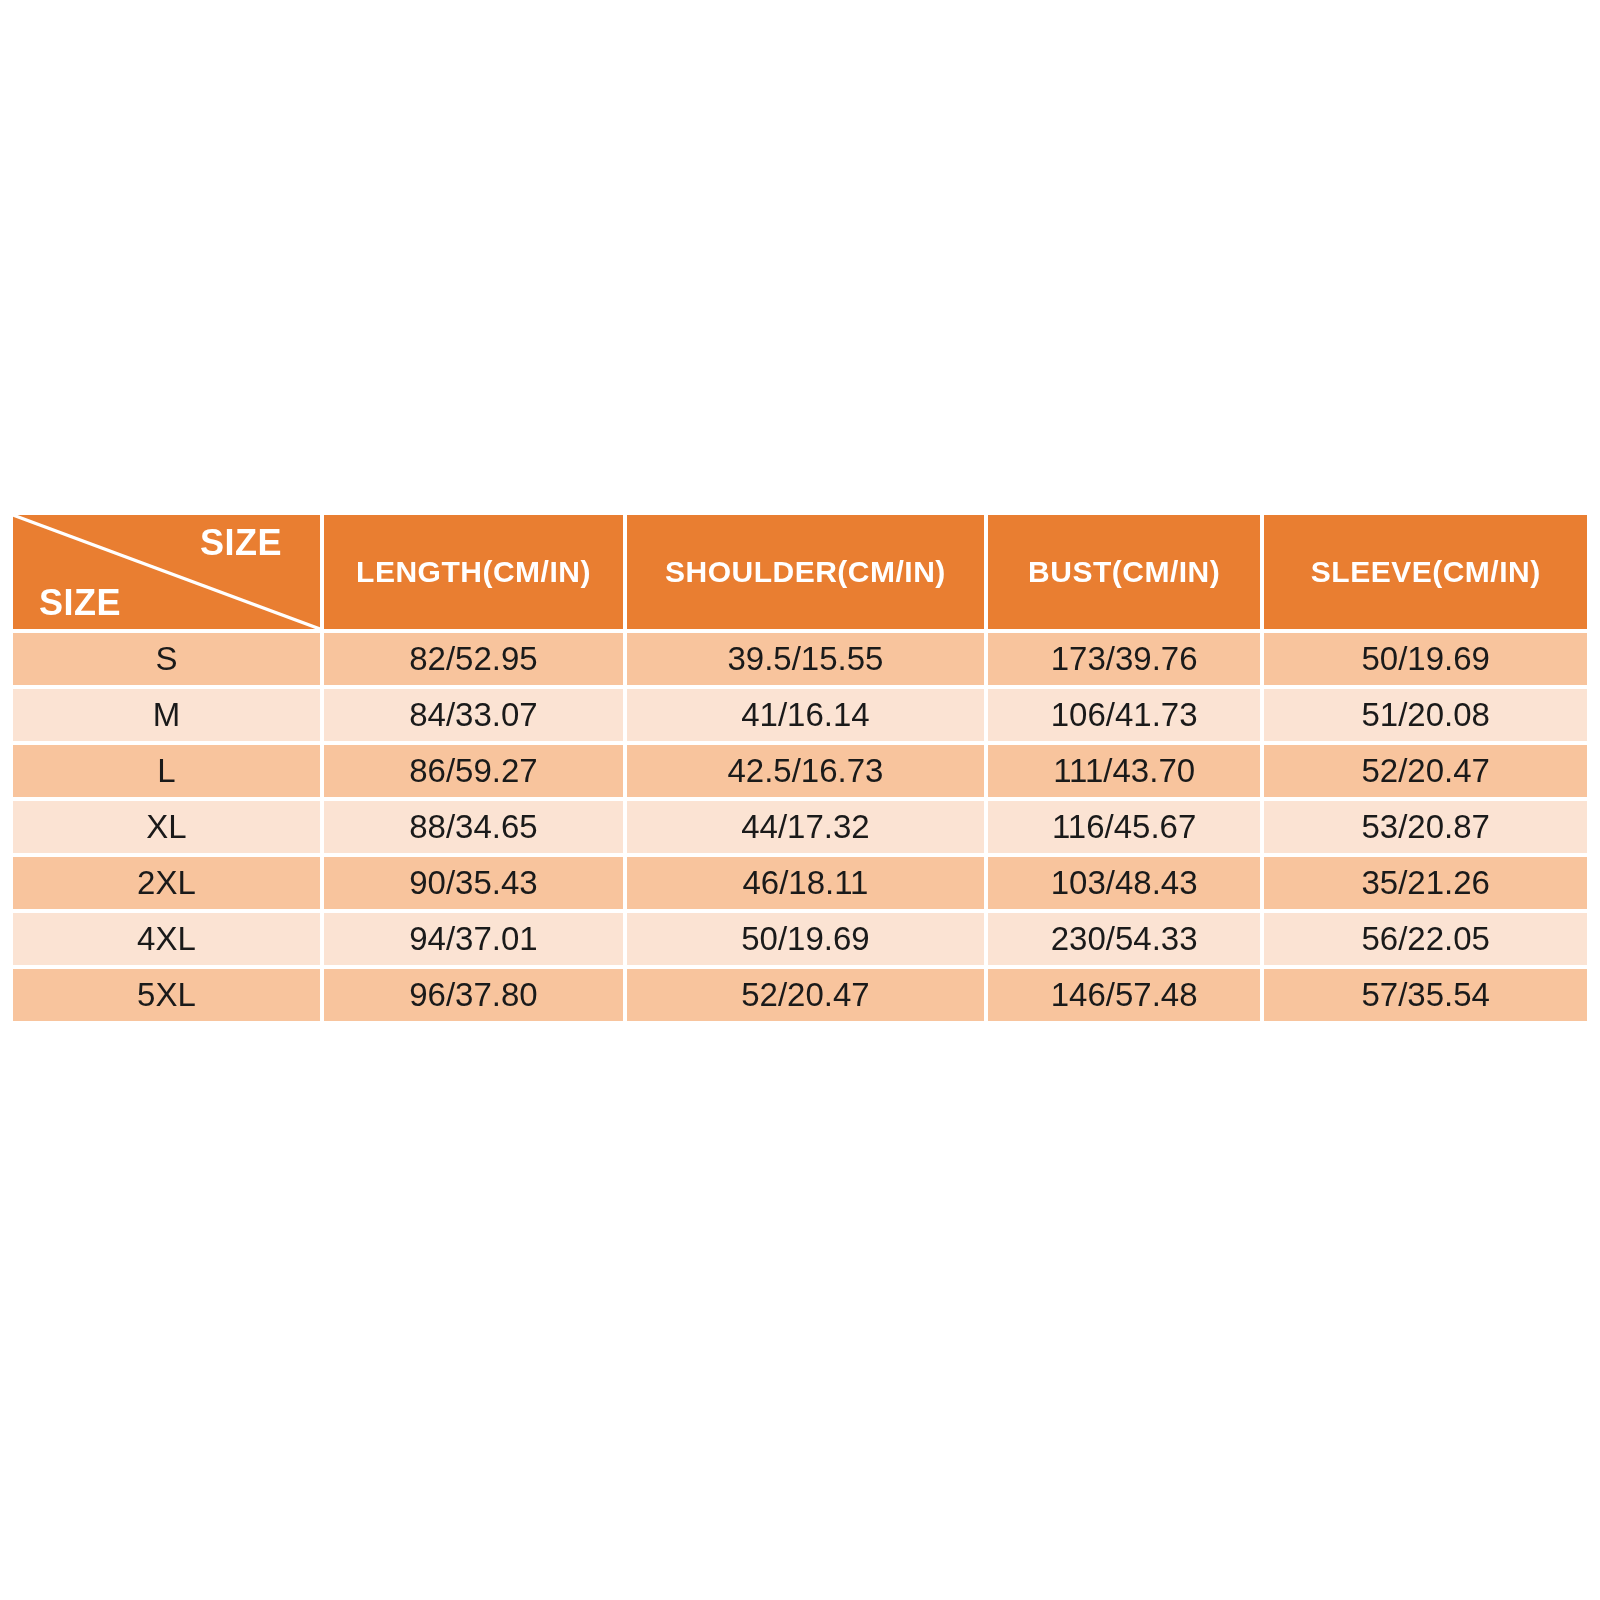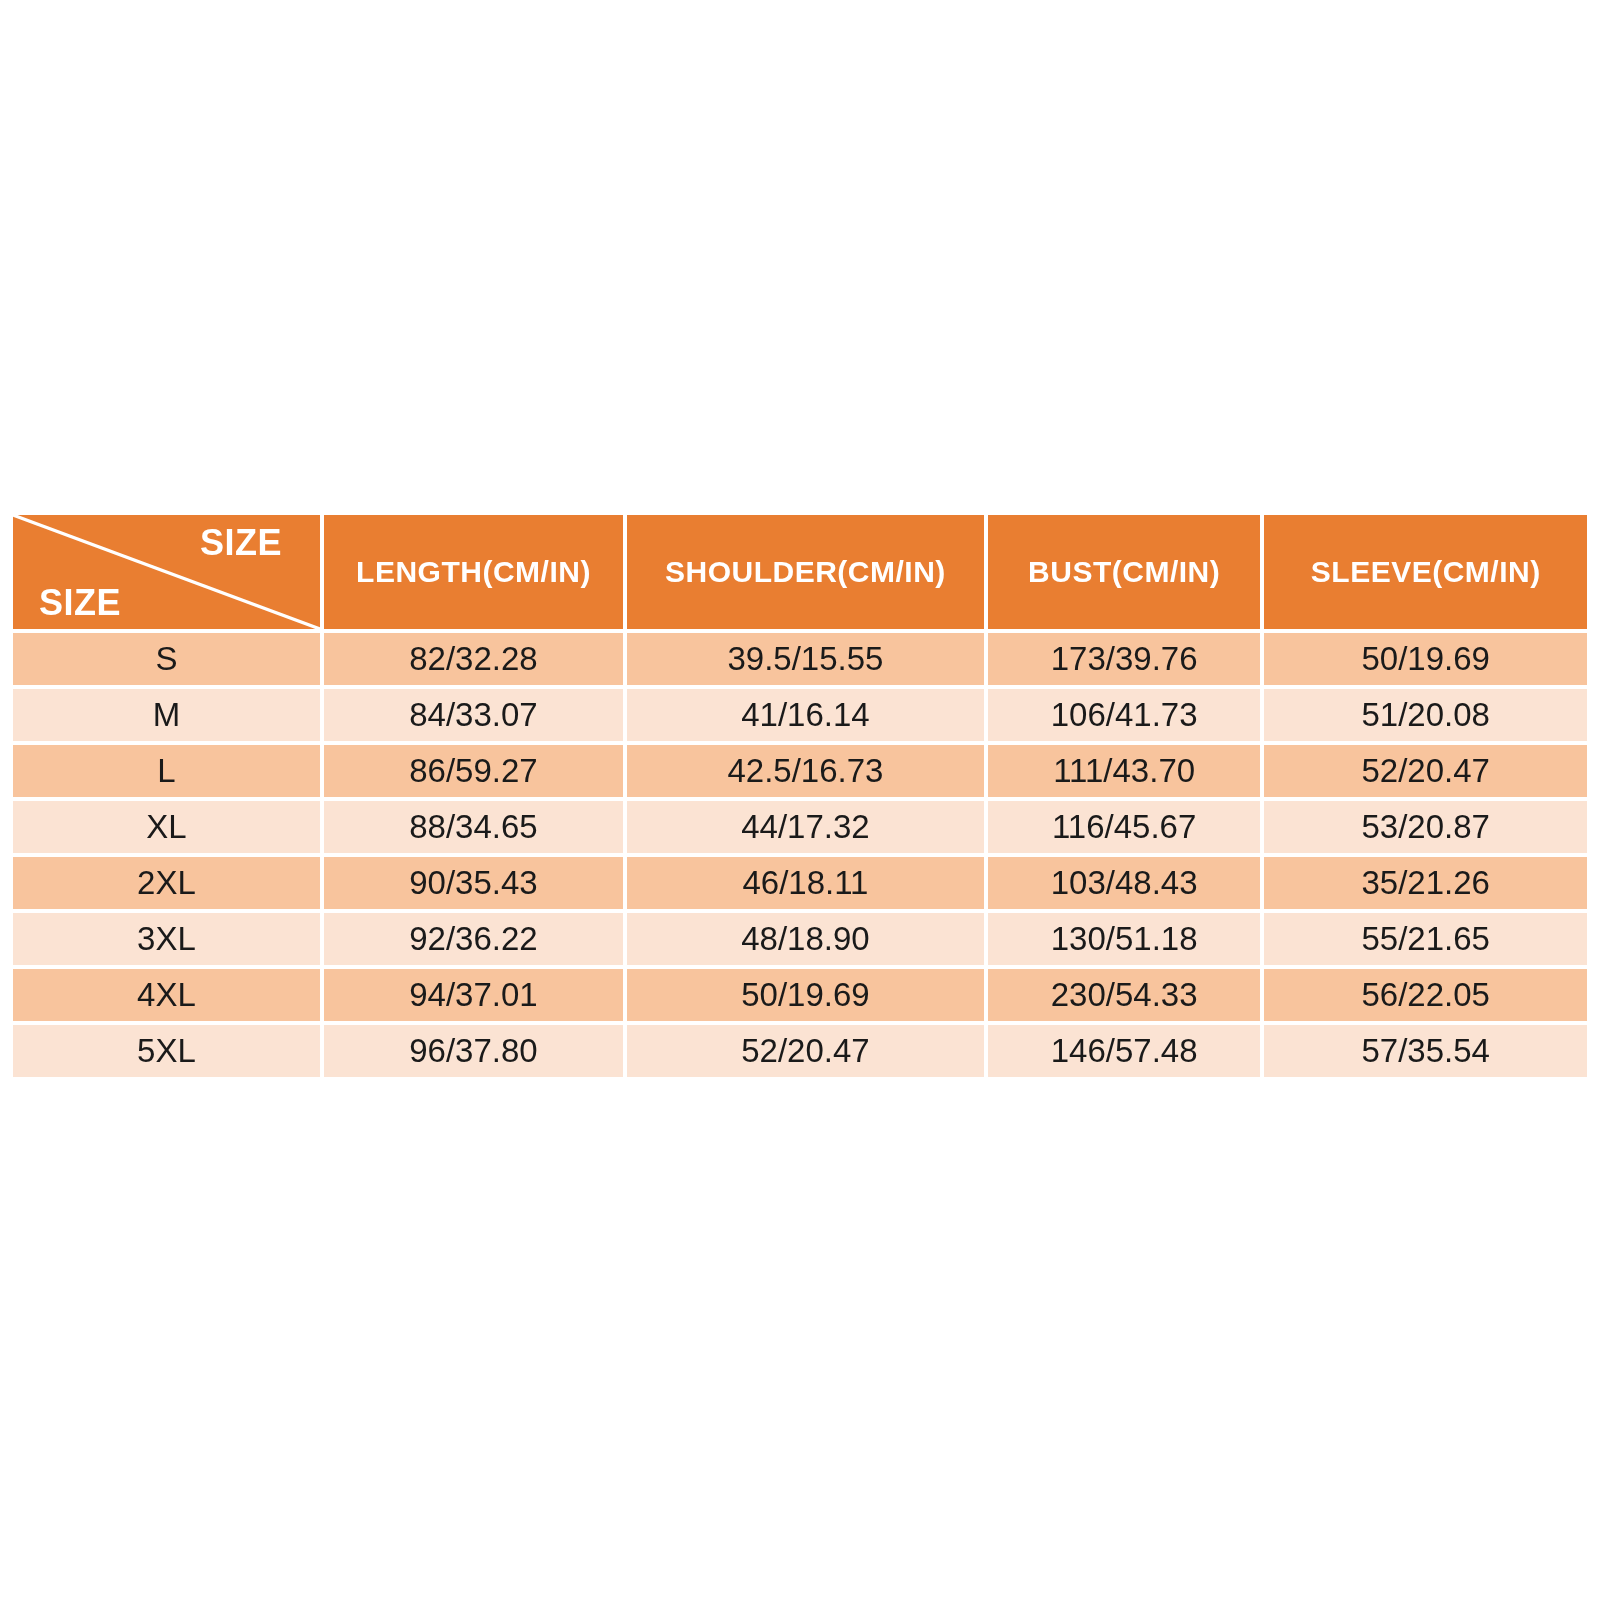--- a/index.html
+++ b/index.html
@@ -99,21 +99,21 @@
         </th>
         <th>LENGTH(CM/IN)</th>
         <th>SHOULDER(CM/IN)</th>
         <th>BUST(CM/IN)</th>
         <th>SLEEVE(CM/IN)</th>
       </tr>
     </thead>
     <tbody>
       <tr>
         <td>S</td>
-        <td>82/32.28</td>
+        <td>82/52.95</td>
         <td>39.5/15.55</td>
         <td>173/39.76</td>
         <td>50/19.69</td>
       </tr>
       <tr>
         <td>M</td>
         <td>84/33.07</td>
         <td>41/16.14</td>
         <td>106/41.73</td>
         <td>51/20.08</td>
@@ -133,27 +133,20 @@
         <td>53/20.87</td>
       </tr>
       <tr>
         <td>2XL</td>
         <td>90/35.43</td>
         <td>46/18.11</td>
         <td>103/48.43</td>
         <td>35/21.26</td>
       </tr>
       <tr>
-        <td>3XL</td>
-        <td>92/36.22</td>
-        <td>48/18.90</td>
-        <td>130/51.18</td>
-        <td>55/21.65</td>
-      </tr>
-      <tr>
         <td>4XL</td>
         <td>94/37.01</td>
         <td>50/19.69</td>
         <td>230/54.33</td>
         <td>56/22.05</td>
       </tr>
       <tr>
         <td>5XL</td>
         <td>96/37.80</td>
         <td>52/20.47</td>

